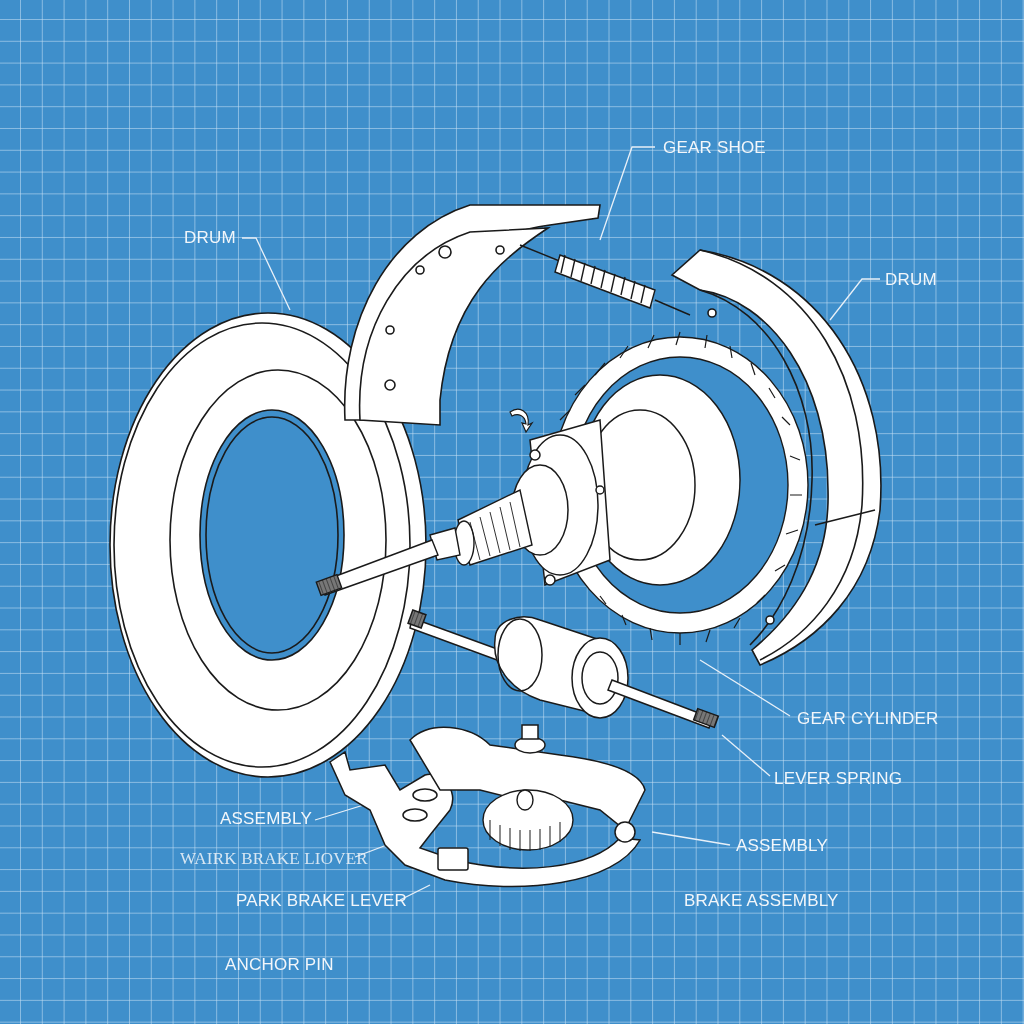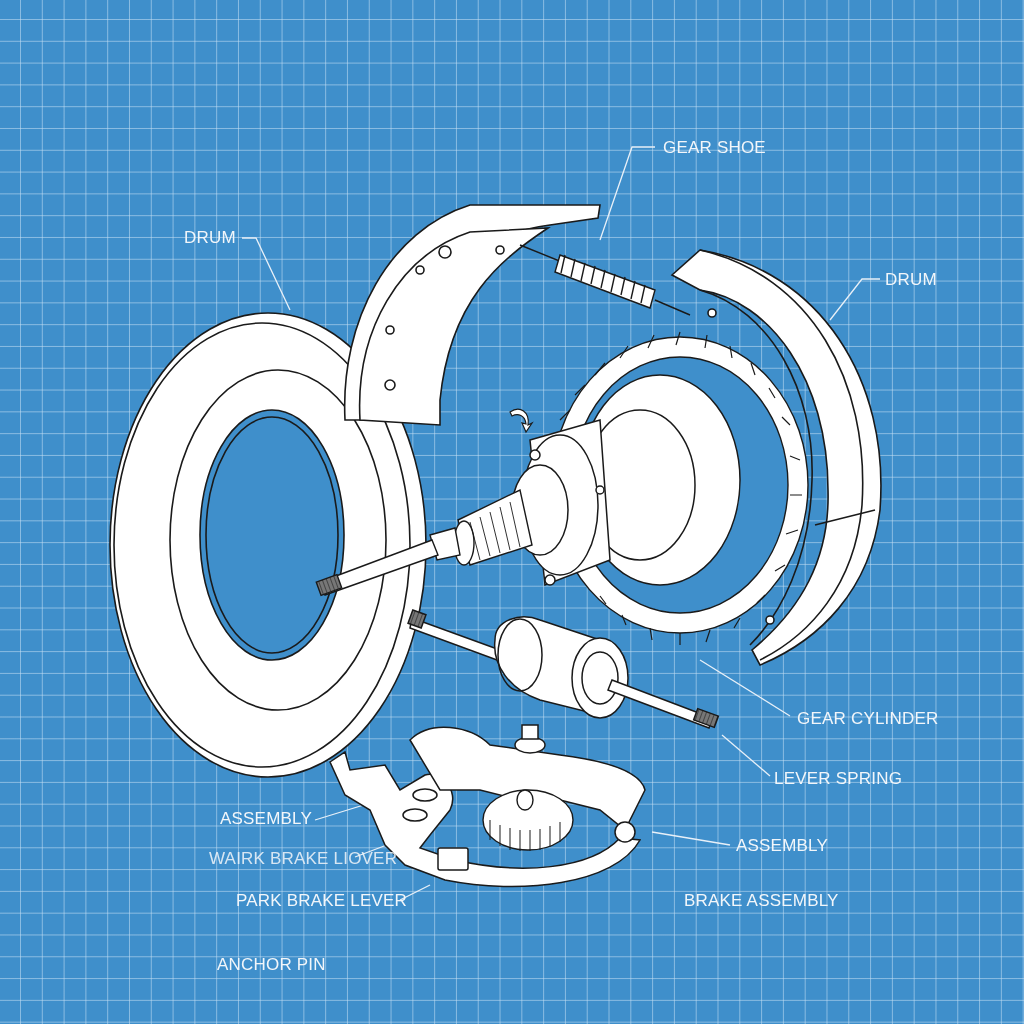--- a/index.html
+++ b/index.html
@@ -168,17 +168,17 @@
     <path d="M510,412 C520,405 530,412 528,425 L532,423 L526,432 L522,423 L526,424 C525,415 518,413 512,416 Z"></path>
   </g>
 </svg>
 
 <div class="label" style="left:184px;top:229px;">DRUM</div>
 <div class="label" style="left:663px;top:139px;">GEAR SHOE</div>
 <div class="label" style="left:885px;top:271px;">DRUM</div>
 <div class="label" style="left:797px;top:710px;">GEAR CYLINDER</div>
 <div class="label" style="left:774px;top:770px;">LEVER SPRING</div>
 <div class="label" style="left:220px;top:810px;">ASSEMBLY</div>
-<div class="label garbled" style="left:209px;top:850px;">WAIRK BRAKE LIOVER</div>
+<div class="label garbled" style="left:180px;top:850px;font-family:Liberation Serif, serif;">WAIRK BRAKE LIOVER</div>
 <div class="label" style="left:236px;top:892px;">PARK BRAKE LEVER</div>
 <div class="label" style="left:736px;top:837px;">ASSEMBLY</div>
 <div class="label" style="left:684px;top:892px;">BRAKE ASSEMBLY</div>
-<div class="label" style="left:217px;top:956px;text-align:right;">ANCHOR PIN</div>
+<div class="label" style="left:225px;top:956px;text-align:right;">ANCHOR PIN</div>
 
 </body></html>

